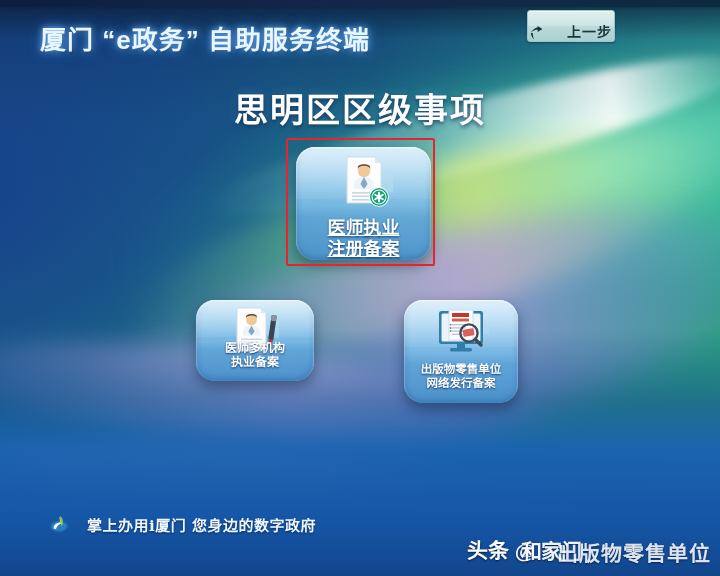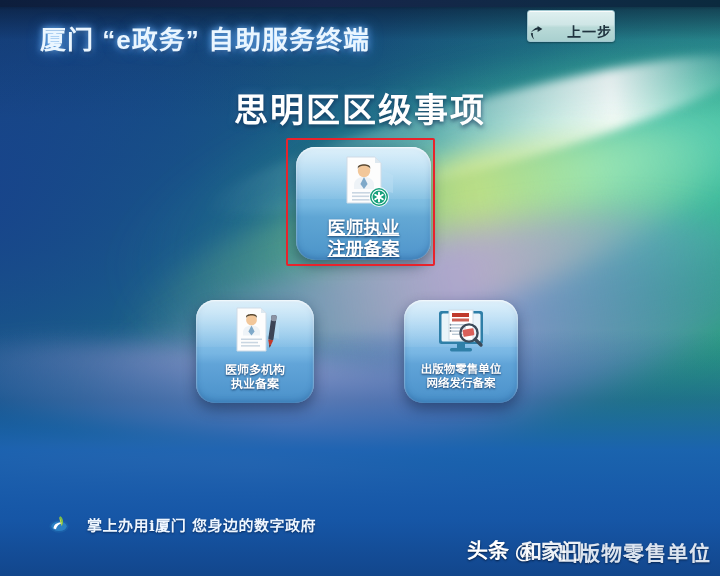--- a/index.html
+++ b/index.html
@@ -200,21 +200,21 @@
   #tile-0{left:296px;top:147px;width:135px;height:113px;}
   #tile-0 .tile-icon{height:70px;}
   #tile-0 .tile-label{height:42px;font-size:18px;padding-top:1px;text-decoration:underline;}
   .sel-ring{
     position:absolute;left:286px;top:138px;width:149px;height:128px;
     border:2px solid #e8232c;border-radius:2px;
     box-sizing:border-box;pointer-events:none;z-index:5;
   }
 
   
-  #tile-1{left:196px;top:300px;width:118px;height:103px;}
+  #tile-1{left:196px;top:300px;width:118px;height:81px;}
   #tile-2{left:404px;top:300px;width:114px;height:103px;}
   #tile-1 .tile-icon,#tile-2 .tile-icon{height:62px;}
   #tile-1 .tile-label,#tile-2 .tile-label{height:40px;font-size:12px;}
   #tile-2 .tile-label{font-size:11.5px;}
 
   
   .footer{
     position:absolute;left:48px;top:513px;
     display:flex;align-items:center;gap:17px;
   }

